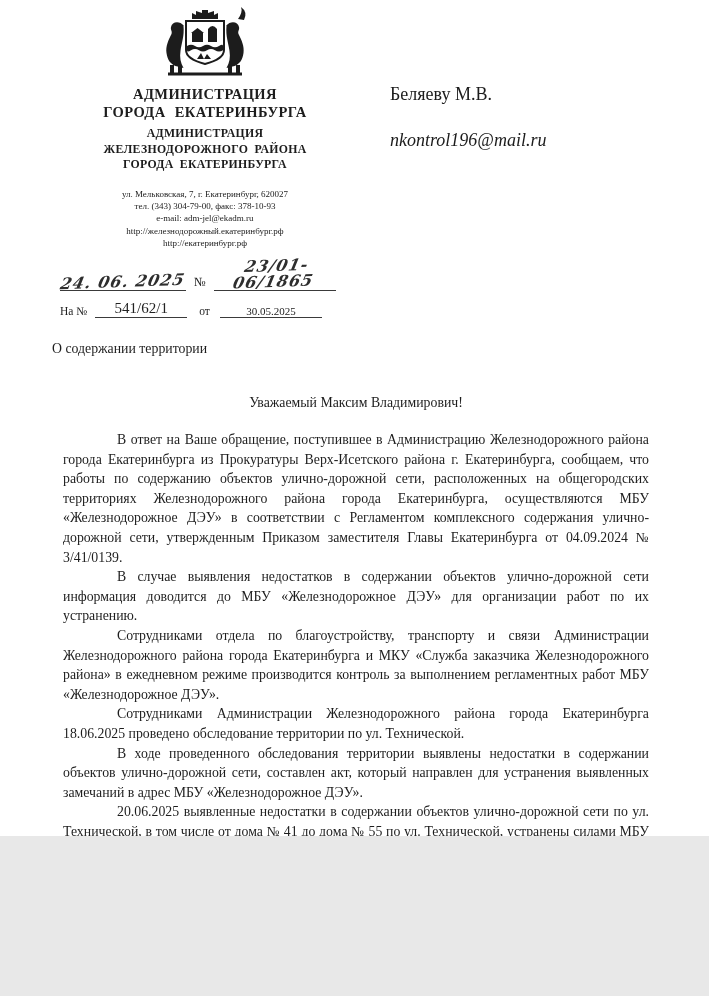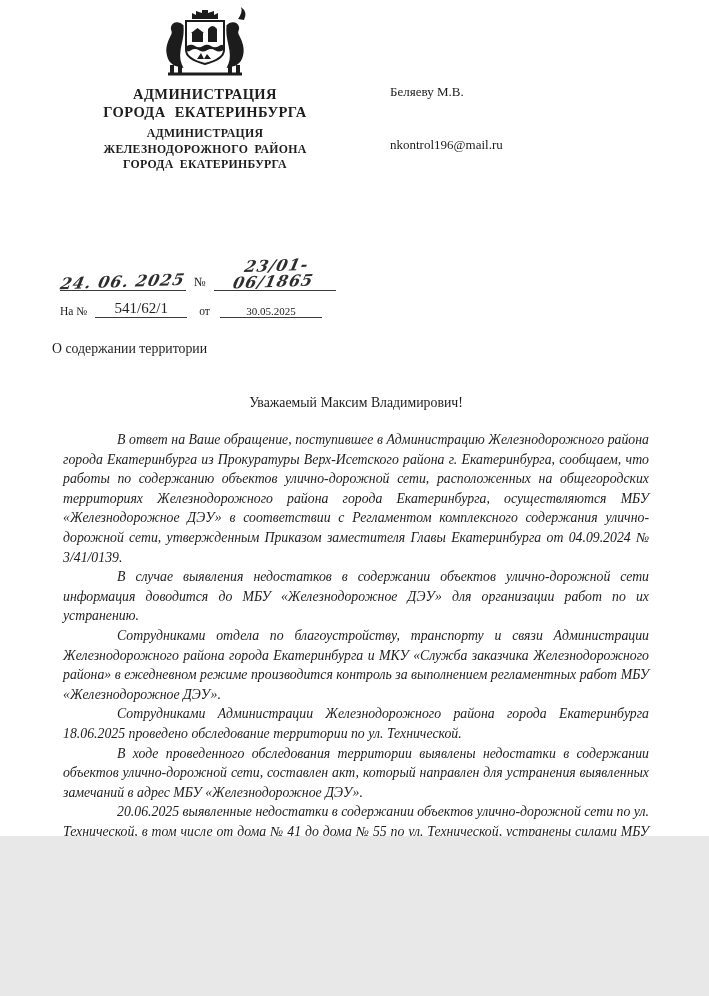--- a/index.html
+++ b/index.html
@@ -33,27 +33,27 @@
   .ot-label{margin:0 10px 1px 12px;font-family:Liberation Serif, serif;}
   .handwrite{
     display:inline-block;
     font-family:"DejaVu Serif", serif;
     font-style:italic;font-weight:bold;
     transform:skewX(-14deg) rotate(-2deg);
     color:#2e2e2e;letter-spacing:1px;
     font-size:16px;line-height:16px;
   }
   
-  .recipient{position:absolute;left:390px;top:84px;font-size:13px;color:#1c1c1c;}
-  .recipient .email{margin-top:37px;}
+  .recipient{position:absolute;left:390px;top:84px;font-size:18px;color:#1c1c1c;}
+  .recipient .email{margin-top:25px;font-style:italic;}
   
   .subject{position:absolute;left:52px;top:341px;font-size:13.8px;}
   .greeting{position:absolute;left:63px;top:395px;width:586px;text-align:center;font-size:13.8px;}
   .body-text{position:absolute;left:63px;top:430px;width:586px;font-size:13.8px;line-height:19.6px;text-align:justify;}
-  .body-text p{margin:0;text-indent:54px;font-style:italic;}
+  .body-text p{margin:0;text-indent:54px;}
   
   .doc-code{position:absolute;left:593px;top:944px;font-size:10.5px;color:#2a2a2a;}
 </style>
 </head>
 <body>
 
 <div class="page">
 
   <div class="letterhead">
     <svg class="coat" width="118" height="72" viewBox="0 0 118 72" aria-hidden="true">
@@ -84,20 +84,27 @@
       <path d="M22 68 h74" stroke="#1c1c1c" stroke-width="3"></path>
     </svg>
 
     <div class="org-title">АДМИНИСТРАЦИЯ</div>
     <div class="org-title" style="margin-top:0;">ГОРОДА ЕКАТЕРИНБУРГА</div>
 
     <div class="dept-title">АДМИНИСТРАЦИЯ</div>
     <div class="dept-title" style="margin-top:0;">ЖЕЛЕЗНОДОРОЖНОГО РАЙОНА</div>
     <div class="dept-title" style="margin-top:0;">ГОРОДА ЕКАТЕРИНБУРГА</div>
 
+    <div class="addr-block">
+      <div>ул. Мельковская, 7, г. Екатеринбург, 620027</div>
+      <div>тел. (343) 304-79-00, факс: 378-10-93</div>
+      <div>e-mail: adm-jel@ekadm.ru</div>
+      <div>http://железнодорожный.екатеринбург.рф</div>
+      <div>http://екатеринбург.рф</div>
+    </div>
   </div>
 
   <div class="refs">
     <div class="ref-row row1">
       <span class="uline date-line"><span class="handwrite">24. 06. 2025</span></span>
       <span class="no-label">№</span>
       <span class="uline num-line"><span class="handwrite">23/01-06/1865</span></span>
     </div>
     <div class="ref-row row2">
       <span class="na-label">На №</span>

